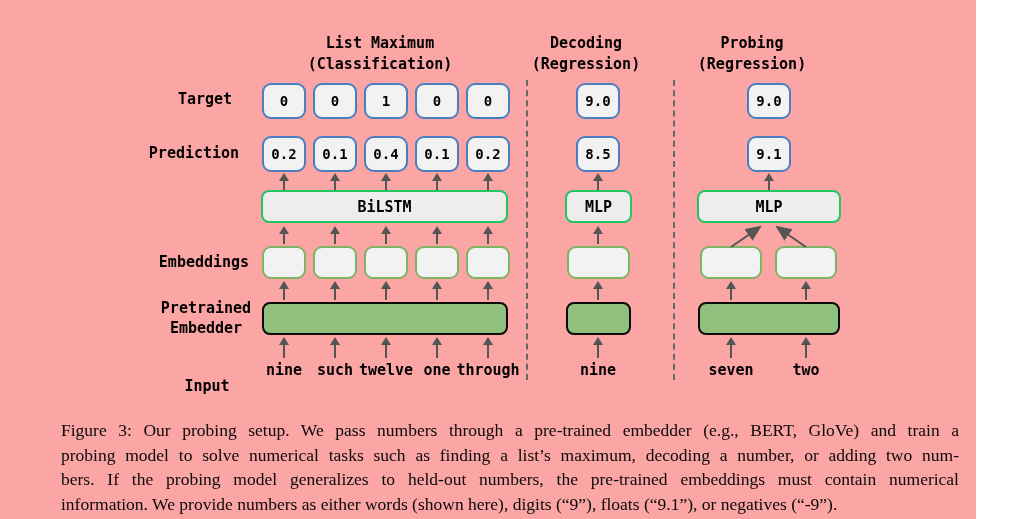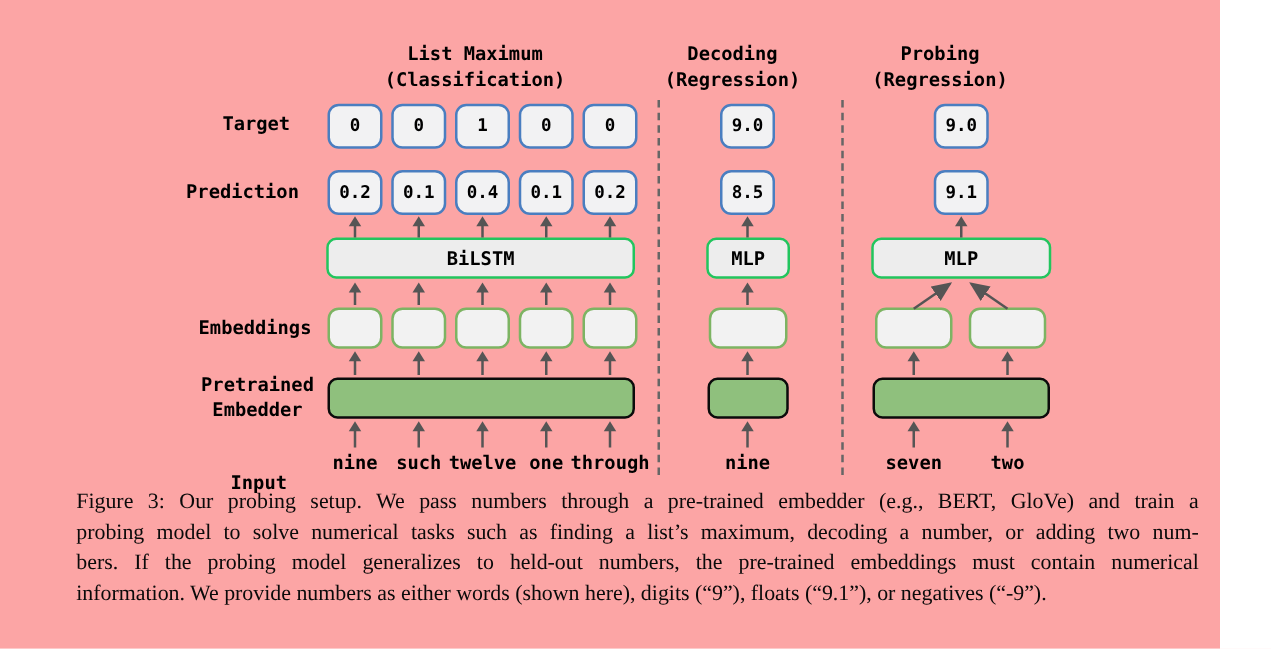--- a/index.html
+++ b/index.html
@@ -23,21 +23,21 @@
   .arr{position:absolute;width:12px;}
   .arr::before{content:"";position:absolute;left:50%;top:5px;bottom:0;transform:translateX(-50%);
                width:2px;background:#555;}
   .arr::after{content:"";position:absolute;left:50%;top:0;transform:translateX(-50%);
               width:0;height:0;border-left:5px solid transparent;border-right:5px solid transparent;
               border-bottom:8px solid #555;}
   .r1{top:173px;height:17px}.r2{top:226px;height:18px}.r3{top:281px;height:19px}.r4{top:337px;height:21px}
   .dash{position:absolute;width:0;border-left:2px dashed #666;top:80px;height:300px;}
   .diagsvg{position:absolute;left:697px;top:222px;}
   
-  .caption{position:absolute;left:61px;top:388px;width:898px;
+  .caption{position:absolute;left:61px;top:418px;width:898px;
            font-family:"Liberation Serif",serif;font-size:17.5px;line-height:24.5px;color:#0a0a0a;}
   .cap-line{text-align:justify;text-align-last:justify;}
   .cap-last{text-align:left;text-align-last:auto;}
 </style>
 </head>
 <body>
 
 <div class="page">
 
   <div class="hdr" style="left:380px;top:33px;">

